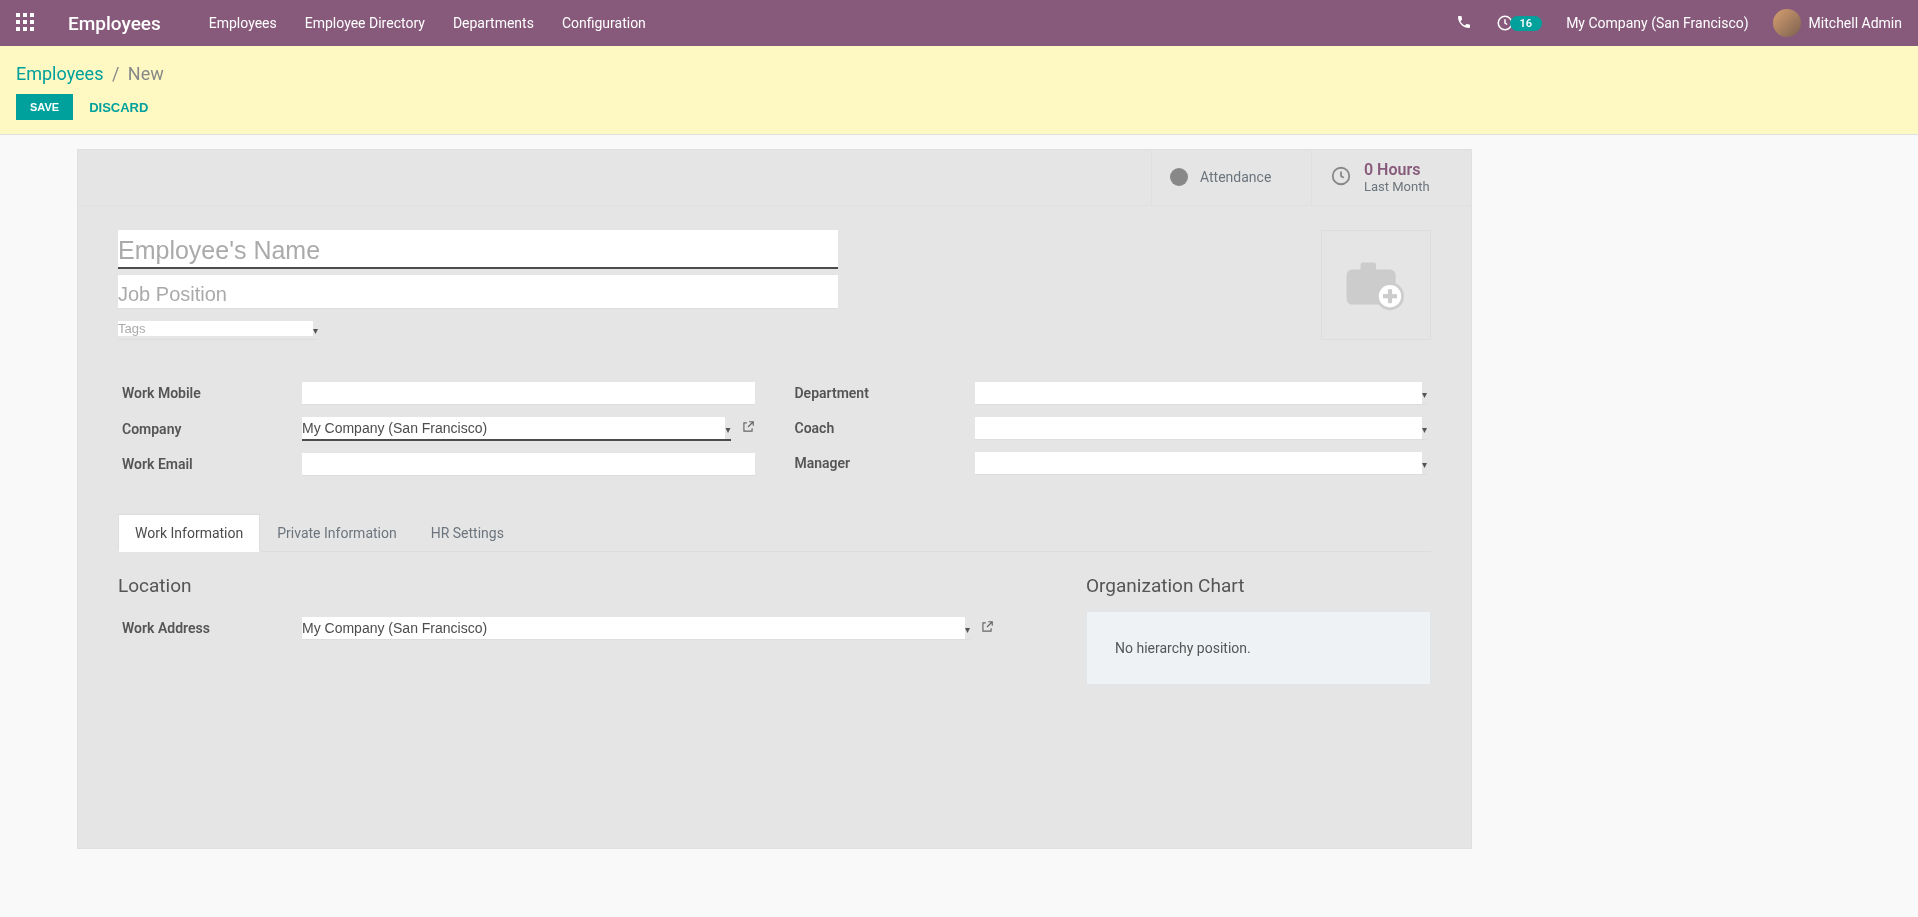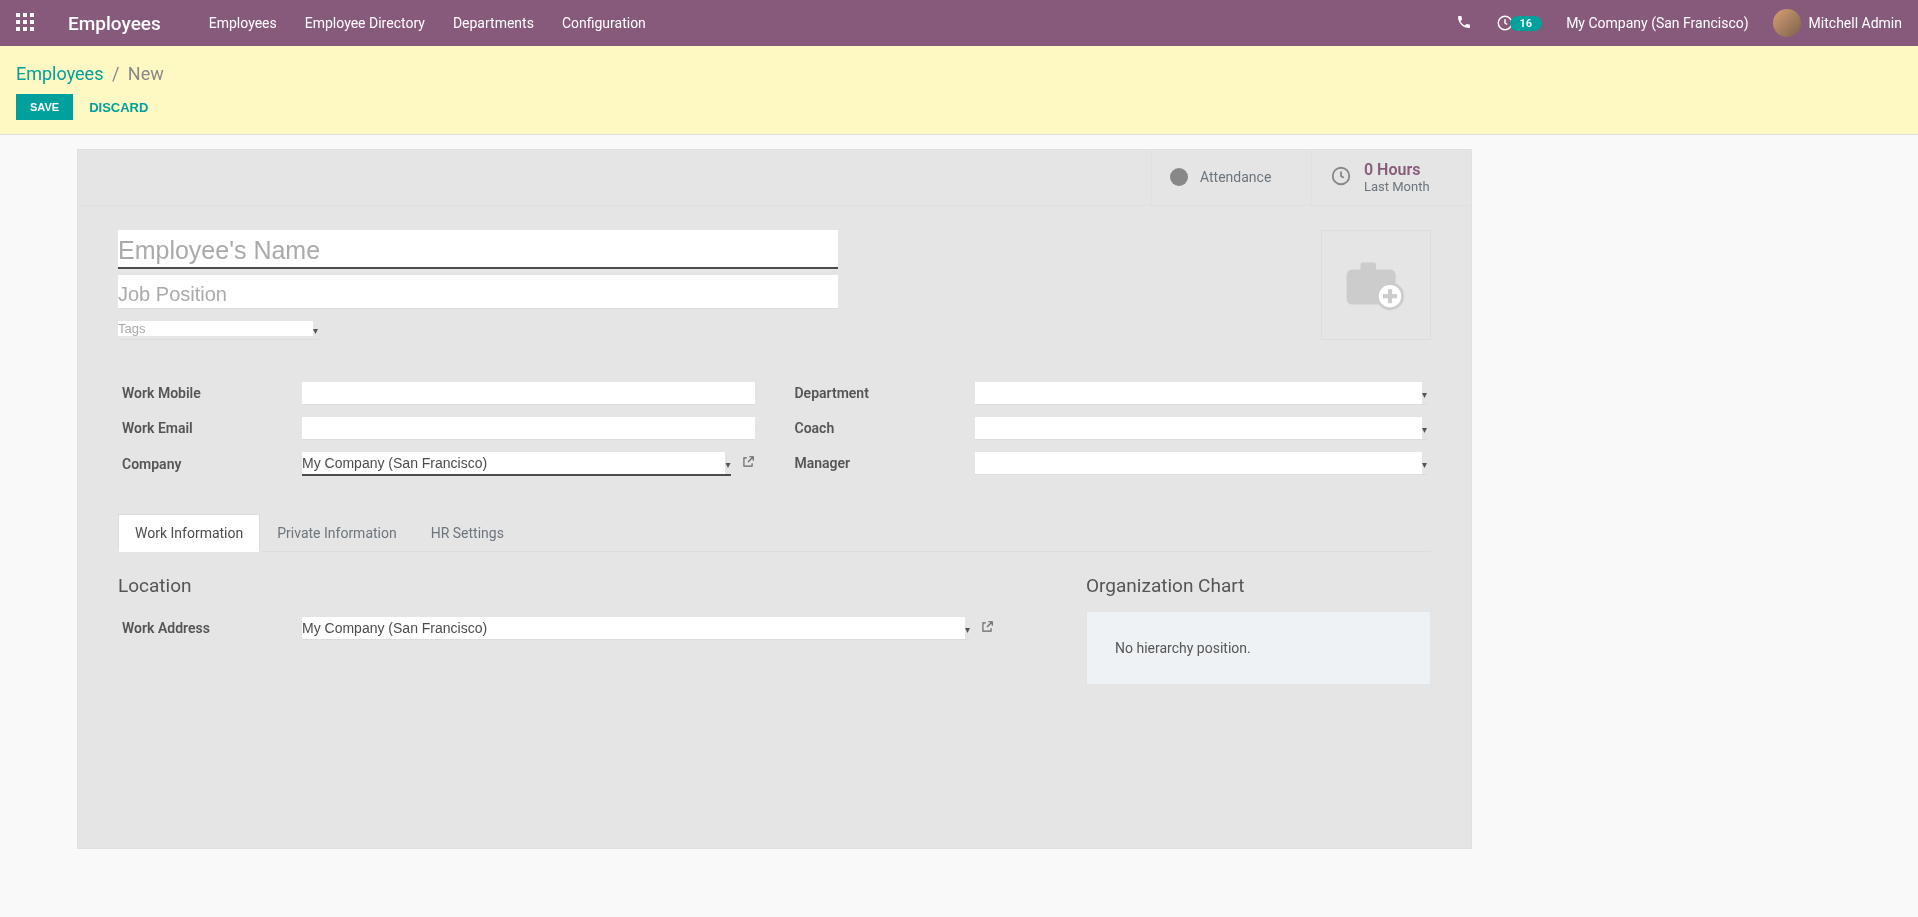--- a/index.html
+++ b/index.html
@@ -181,36 +181,36 @@
 
         <div class="fields-grid">
           <div class="col">
             <table class="fields">
               <tbody>
                   <tr>
                 <td class="label">Work Mobile</td>
                 <td><input class="fld-input" style=""></td>
               </tr>
               <tr>
-                <td class="label">Work Email</td>
-                <td><input class="fld-input" style=""></td>
-              </tr>
-              <tr>
                 <td class="label">Company</td>
                 <td style="display:flex;align-items:center;">
                   <div class="fld-select req" style="flex:1;">
                     <input value="My Company (San Francisco)" style="">
                     <span class="caret caret-down"></span>
                   </div>
                   <span class="ext-link">
                     <svg width="14" height="14" viewBox="0 0 24 24" fill="none" stroke="#666" stroke-width="2">
                           <path d="M14 3h7v7M21 3l-9 9M10 5H5v14h14v-5"></path>
                         </svg>
                   </span>
                 </td>
+              </tr>
+              <tr>
+                <td class="label">Work Email</td>
+                <td><input class="fld-input" style=""></td>
               </tr>
             </tbody>
               </table>
           </div>
           <div class="col">
             <table class="fields">
               <tbody>
                   <tr>
                 <td class="label">Department</td>
                 <td>

